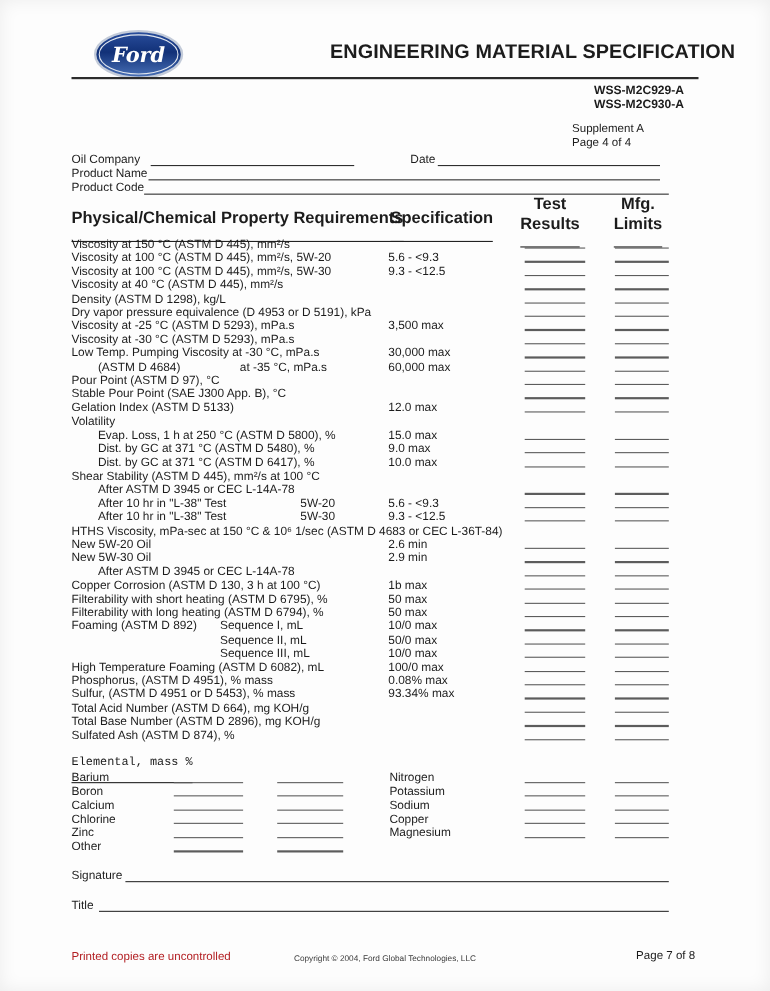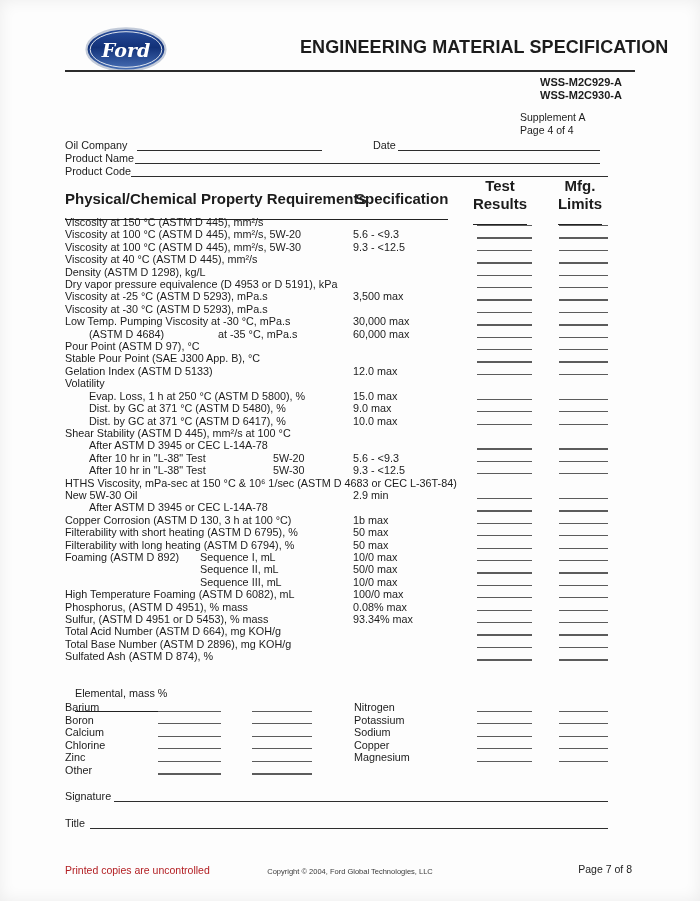--- a/index.html
+++ b/index.html
@@ -41,21 +41,21 @@
   .mid{position:absolute;white-space:nowrap;}
   .mid-seq{left:135px;}
   .mid-asym{left:153px;}
   .mid-grade{left:208px;}
   .spec{position:absolute;left:288px;white-space:nowrap;}
   .bl{position:absolute;top:9px;height:1.3px;background:#5c5c5c;}
   .bl.test{left:412px;width:55px;}
   .bl.mfg{left:494px;width:49px;}
 
   
-  .eheading{left:75px;top:687px;font-size:10.8px;}
+  .eheading{left:65px;top:687px;font-size:10.8px;font-family:Liberation Mono, monospace;}
   .erows{position:absolute;left:65px;top:701px;width:578px;}
   .erow{position:relative;height:12.55px;font-size:10.8px;line-height:12.5px;text-align:center;}
   .elbl{position:absolute;left:0;white-space:nowrap;}
   .erlbl{position:absolute;left:289px;white-space:nowrap;}
   .ebl{position:absolute;top:9.5px;height:1.3px;background:#5c5c5c;}
   .eb1{left:93px;width:63px;}
   .eb2{left:187px;width:60px;}
   .eb3{left:412px;width:55px;}
   .eb4{left:494px;width:49px;}
 
@@ -236,20 +236,26 @@
         <span class="lbl ind">After 10 hr in "L-38" Test</span>
         <span class="mid mid-grade">5W-30</span>
         <span class="spec">9.3 - &lt;12.5</span>
         <span class="bl test"></span>
         <span class="bl mfg"></span>
       </div>
       <div class="trow">
         <span class="lbl">HTHS Viscosity, mPa-sec at 150 °C &amp; 10⁶ 1/sec (ASTM D 4683 or CEC L-36T-84)</span>
       </div>
       <div class="trow">
+        <span class="lbl">New 5W-20 Oil</span>
+        <span class="spec">2.6 min</span>
+        <span class="bl test"></span>
+        <span class="bl mfg"></span>
+      </div>
+      <div class="trow">
         <span class="lbl">New 5W-30 Oil</span>
         <span class="spec">2.9 min</span>
         <span class="bl test"></span>
         <span class="bl mfg"></span>
       </div>
       <div class="trow">
         <span class="lbl ind">After ASTM D 3945 or CEC L-14A-78</span>
         <span class="bl test"></span>
         <span class="bl mfg"></span>
       </div>

